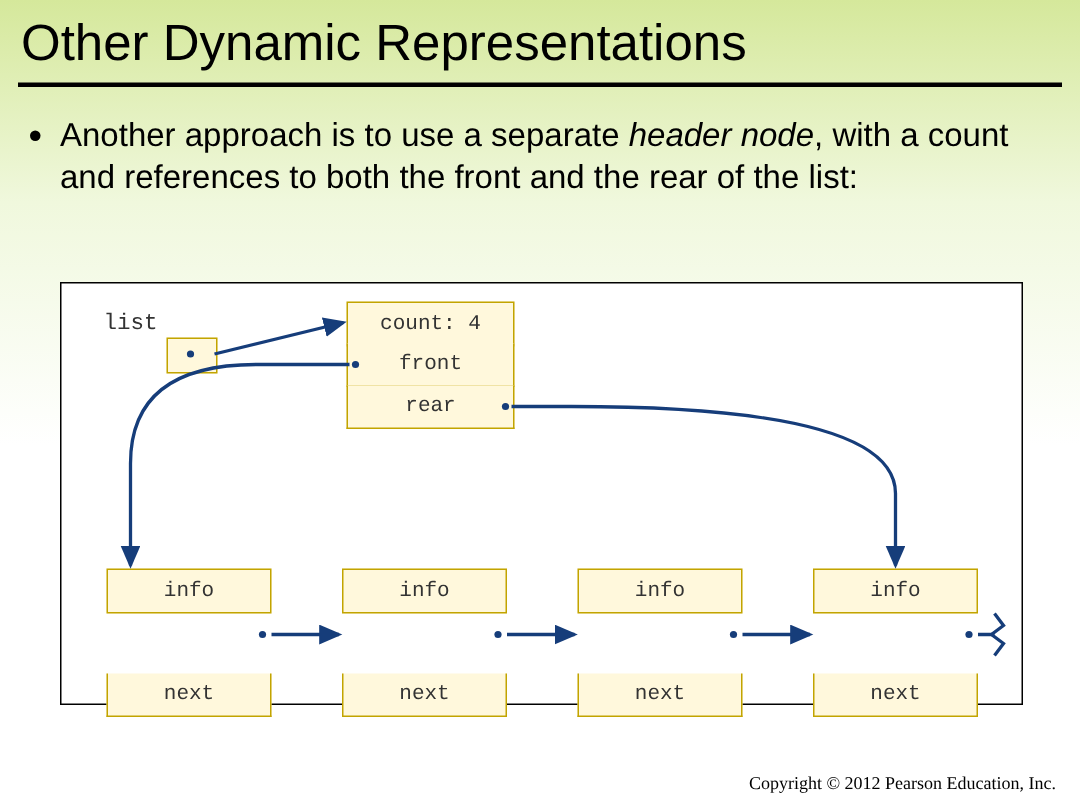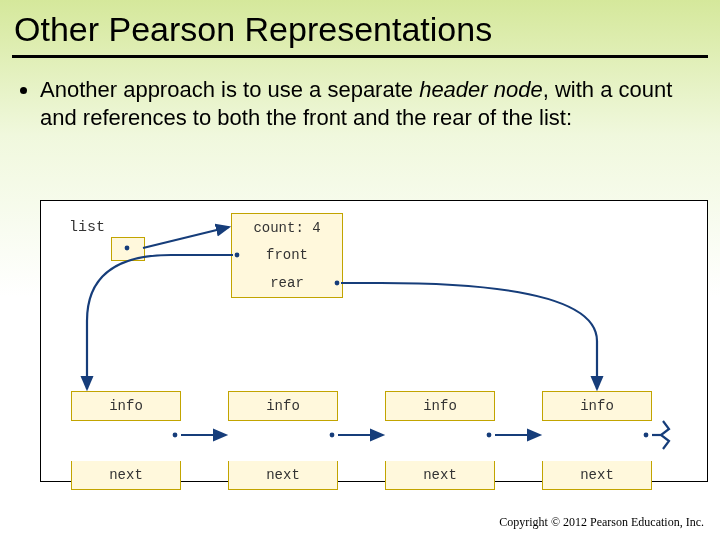--- a/index.html
+++ b/index.html
@@ -2,34 +2,34 @@
 <html><head>
 <meta charset="utf-8">
 <style>
   html,body{margin:0;padding:0;width:720px;height:540px;font-family:Arial,Helvetica,sans-serif;}
   .slide{width:720px;height:540px;background:linear-gradient(to bottom,#d5e89b 0%,#f0f8dd 25%,#ffffff 55%,#ffffff 100%);position:relative;box-sizing:border-box;}
   .title{font-size:34px;font-weight:400;padding:10px 14px 0 14px;color:#000;}
   .divider{height:3px;background:#000;margin:6px 12px 0 12px;}
   ul.bullets{margin:18px 12px 0 12px;padding:0 0 0 28px;font-size:22px;color:#000;}
   ul.bullets li{margin-bottom:2px;line-height:1.28;}
   .em{font-style:italic;}
-  .figure{position:absolute;left:40px;top:200px;width:640px;height:280px;background:#fff;border:1px solid #000;padding-left:26px;}
+  .figure{position:absolute;left:40px;top:188px;width:640px;height:280px;background:#fff;border:1px solid #000;}
   .figure svg{position:absolute;left:0;top:0;}
   .lbl{position:absolute;font-family:"Courier New",monospace;color:#333;font-size:15px;}
   .box{position:absolute;background:#fff8dc;border:1px solid #c2a400;font-family:"Courier New",monospace;font-size:14px;color:#333;text-align:right;display:flex;align-items:center;justify-content:center;}
   .lnbox{position:absolute;width:132px;}
   .lnbox .cell{width:108px;height:28px;background:#fff8dc;border:1px solid #c2a400;font-family:"Courier New",monospace;font-size:14px;color:#333;text-align:center;display:flex;align-items:center;justify-content:center;}
   .lnbox .cell.second{border-top:none;margin-top:40px;}
   .copy{position:absolute;right:16px;bottom:10px;font-size:12px;font-family:"Times New Roman",serif;color:#000;}
 </style>
 </head>
 <body>
 
 <div class="slide">
-  <div class="title">Other Pearson Representations</div>
+  <div class="title">Other Dynamic Representations</div>
   <div class="divider"></div>
   <ul class="bullets">
     <li>
       <span>Another approach is to use a separate </span><span class="em">header node</span><span>, with a count and references to both the front and the rear of the list:</span>
     </li>
   </ul>
 
   <div class="figure">
 
     <div class="lbl" style="left:28px;top:18px;">list</div>

